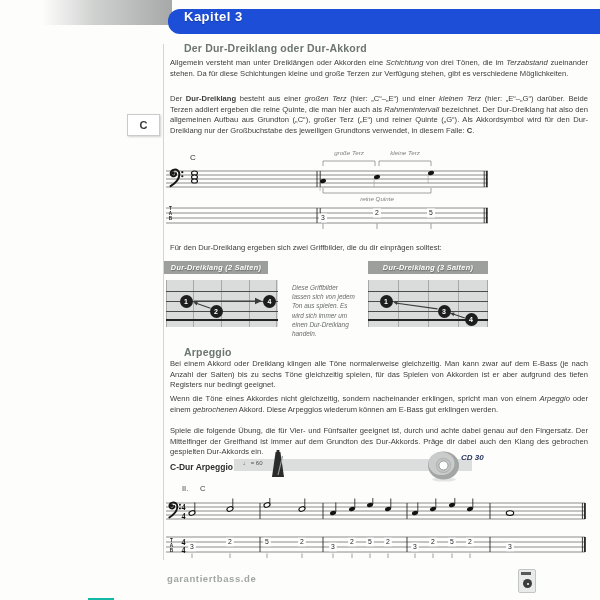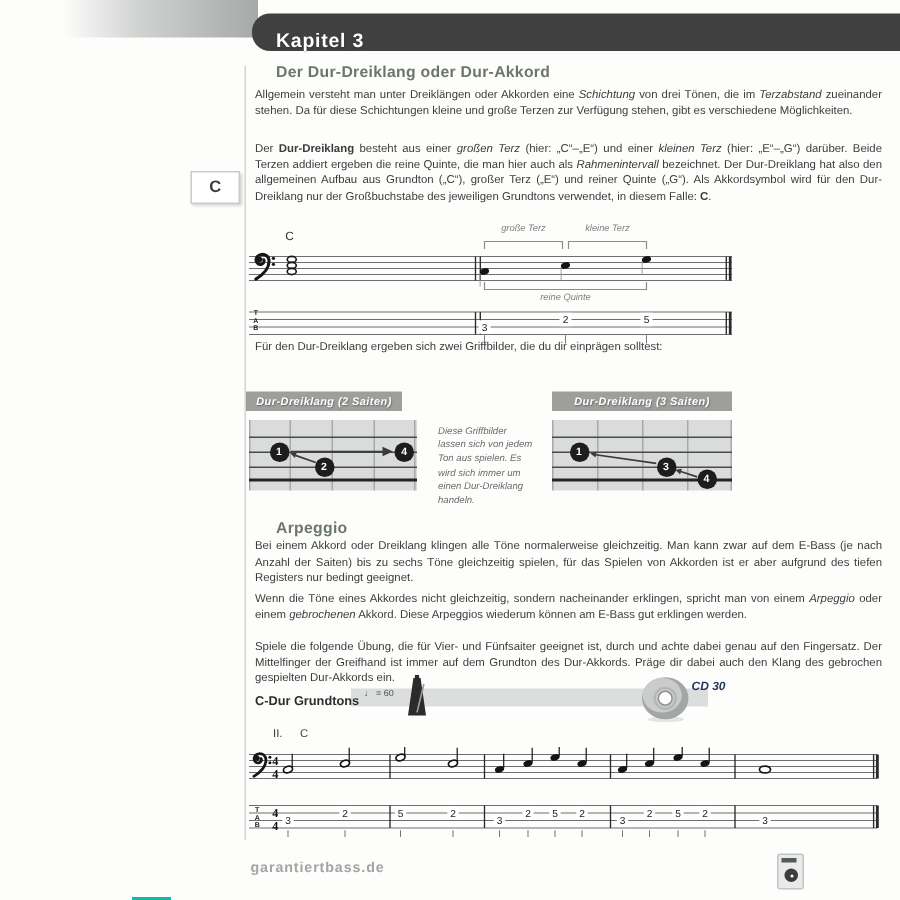--- a/index.html
+++ b/index.html
@@ -1,22 +1,22 @@
 <!DOCTYPE html>
 <html><head>
 <meta charset="utf-8">
 <style>
   html,body{margin:0;padding:0;background:#ffffff;}
   .page{position:relative;width:600px;height:600px;background:#fdfdfc;overflow:hidden;
         font-family:"Liberation Sans",sans-serif;color:#3a3a3a;}
   .abs{position:absolute;}
   .scan-shadow{left:42px;top:0;width:130px;height:25px;
     background:linear-gradient(to right,rgba(178,182,180,0) 0%,rgba(170,174,172,.55) 40%,rgba(150,154,152,.85) 100%);}
-  .chapterbar{left:168px;top:9px;width:432px;height:25px;background:#404040;
-    border-radius:12px 0 0 12px;display:flex;align-items:flex-end;}
+  .chapterbar{left:168px;top:9px;width:432px;height:25px;background:#1d4ed8;
+    border-radius:12px 0 0 12px;display:flex;align-items:flex-start;}
   .chapterbar span{color:#ffffff;font-weight:bold;font-size:13px;letter-spacing:.5px;margin-left:16px;
     text-shadow:0 1px 1px rgba(0,0,0,.25);}
   .vrule{left:163px;top:44px;width:1px;height:516px;background:#d2d5d3;}
   .sidetab{left:127px;top:114px;width:31px;height:20px;background:#fff;border:1px solid #c9ccca;
     box-shadow:1px 1px 2px rgba(0,0,0,.18);display:flex;align-items:center;justify-content:center;
     font-weight:bold;font-size:11px;color:#3a3a3a;}
   .h1{left:184px;font-size:10.5px;font-weight:bold;color:#6c756f;letter-spacing:.2px;}
   .par{left:170px;width:418px;font-size:7.6px;line-height:10.7px;text-align:justify;color:#3c3c3c;}
   .mlabel{font-size:6.2px;font-style:italic;color:#7f7f7f;text-align:center;}
   .chordlabel{font-size:8px;color:#2f2f2f;text-align:center;}
@@ -135,21 +135,21 @@
         <line x1="211" y1="71.5" x2="211" y2="77"></line>
         <line x1="265" y1="71.5" x2="265" y2="77"></line>
     </g>
   </svg>
   <div class="abs tabclef" style="left:166px;top:206px;">
     <span>T</span>
     <span>A</span>
     <span>B</span>
   </div>
 
-  <div class="abs par" style="top:226px;">Für den Dur-Dreiklang ergeben sich zwei Griffbilder, die du dir einprägen solltest:</div>
+  <div class="abs par" style="top:243px;">Für den Dur-Dreiklang ergeben sich zwei Griffbilder, die du dir einprägen solltest:</div>
 
   <div class="abs banner" style="left:164px;width:104px;">
     <span>Dur-Dreiklang (2 Saiten)</span>
   </div>
   <div class="abs banner" style="left:368px;width:120px;">
     <span>Dur-Dreiklang (3 Saiten)</span>
   </div>
 
   <div class="abs fret" style="left:166px;width:112px;">
     <div class="fretline" style="left:0;"></div>
@@ -206,21 +206,21 @@
   </div>
 
   <div class="abs sidenote">Diese Griffbilder lassen sich von jedem Ton aus spielen. Es wird sich immer um einen Dur-Dreiklang handeln.</div>
 
   <div class="abs h1" style="top:346px;">Arpeggio</div>
   <div class="abs par" style="top:359px;"><span>Bei einem Akkord oder Dreiklang klingen alle Töne normalerweise gleichzeitig. Man kann zwar auf dem E-Bass (je nach Anzahl der Saiten) bis zu sechs Töne gleichzeitig spielen, für das Spielen von Akkorden ist er aber aufgrund des tiefen Registers nur bedingt geeignet.</span></div>
   <div class="abs par" style="top:394px;"><span>Wenn die Töne eines Akkordes nicht gleichzeitig, sondern nacheinander erklingen, spricht man von einem </span><span style="font-style: italic;">Arpeggio</span><span> oder einem </span><span style="font-style: italic;">gebrochenen</span><span> Akkord. Diese Arpeggios wiederum können am E-Bass gut erklingen werden.</span></div>
   <div class="abs par" style="top:426px;"><span>Spiele die folgende Übung, die für Vier- und Fünfsaiter geeignet ist, durch und achte dabei genau auf den Fingersatz. Der Mittelfinger der Greifhand ist immer auf dem Grundton des Dur-Akkords. Präge dir dabei auch den Klang des gebrochen gespielten Dur-Akkords ein.</span></div>
 
   <div class="abs exband"></div>
-  <div class="abs extitle">C-Dur Grundtons</div>
+  <div class="abs extitle">C-Dur Arpeggio</div>
   <span class="abs tempo" style="left: 243px; top: 460px;">♩ = 60</span>
   <svg class="abs" style="left:268px;top:449px;" width="20" height="30">
     <polygon points="4,28 16,28 12.4,3 7.6,3" fill="#2b2b2b"></polygon>
     <rect x="8.6" y="1" width="2.8" height="3" fill="#2b2b2b"></rect>
     <line x1="10" y1="26" x2="14.6" y2="7" stroke="#9a9a9a" stroke-width="1.1"></line>
   </svg>
   <svg class="abs" style="left:426px;top:450px;" width="36" height="32">
     <ellipse cx="18" cy="29.5" rx="12" ry="2" fill="#e3e5e4"></ellipse>
     <ellipse cx="17.5" cy="15.5" rx="15.5" ry="14" fill="#a2a6a5"></ellipse>
     <ellipse cx="15.5" cy="13.5" rx="13" ry="11.5" fill="#c9cccb"></ellipse>

